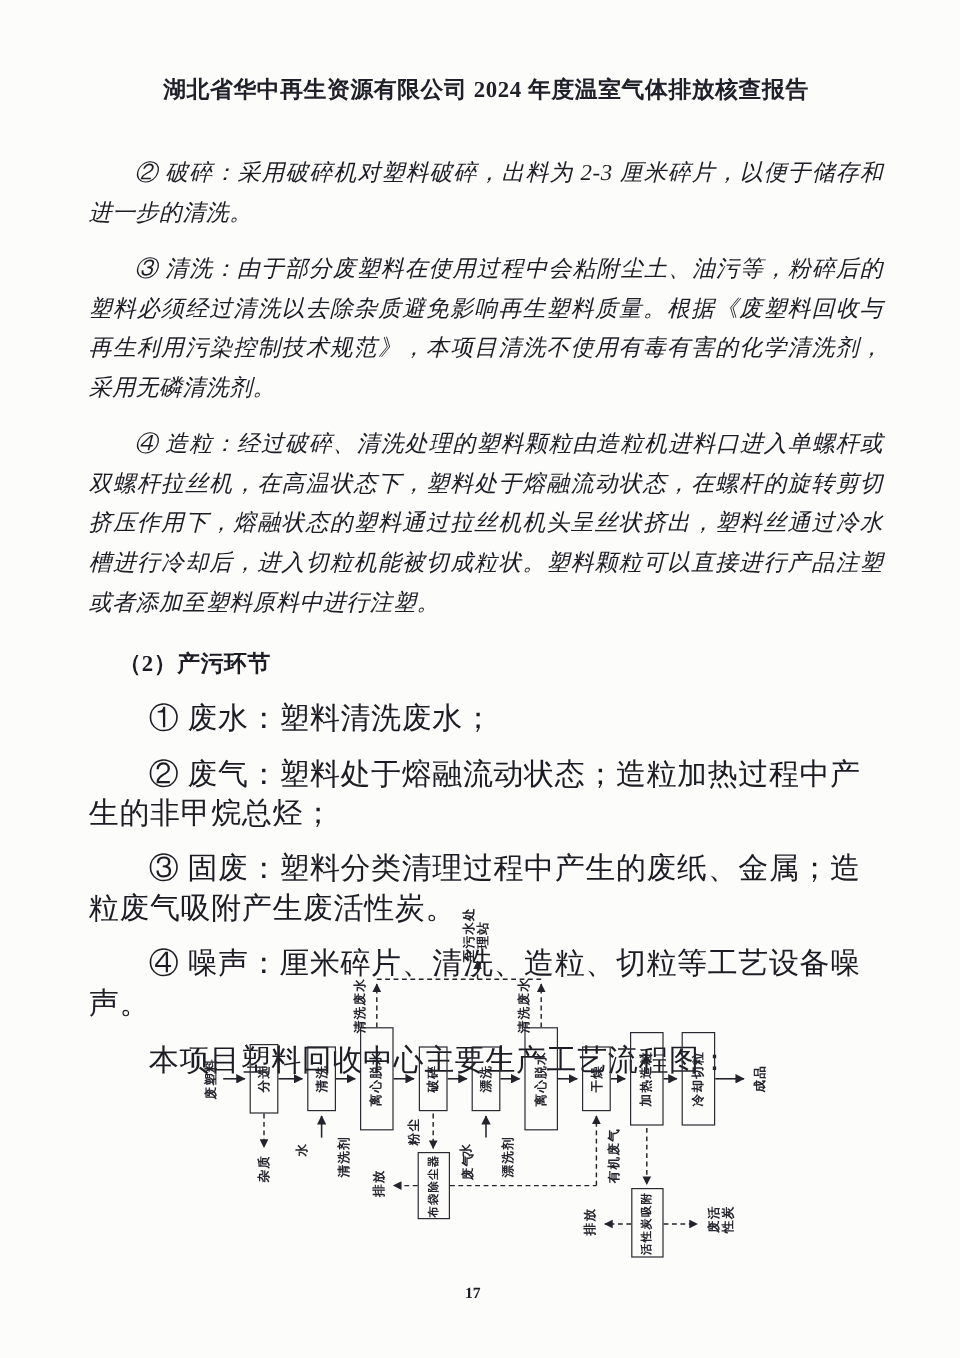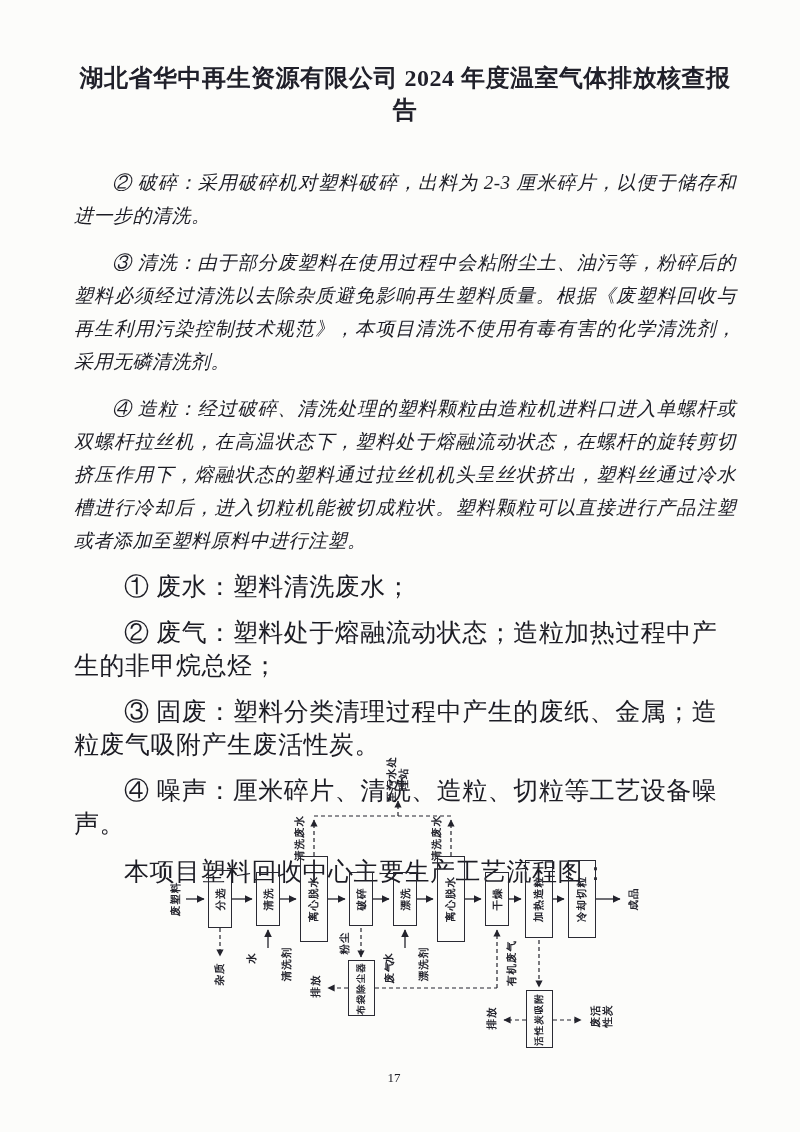--- a/index.html
+++ b/index.html
@@ -4,21 +4,21 @@
 <style>
   html,body{margin:0;padding:0;background:#e8e8e8;}
   .page{
     position:relative;width:800px;height:1132px;margin:0 auto;
     background:#fcfcfa;color:#1c1c24;
     font-family:"Liberation Serif","DejaVu Serif",serif;
     overflow:hidden;box-shadow:0 0 6px rgba(0,0,0,.25);
   }
   .content{padding:62px 64px 0 74px;}
   .doc-header{
-    text-align:center;font-size:24px;letter-spacing:.5px;
+    text-align:center;font-size:19px;letter-spacing:.5px;
     font-weight:600;color:#20202a;
   }
   .para{
     font-size:19px;line-height:33px;text-align:justify;
     text-indent:2em;margin:14px 0 0;letter-spacing:.5px;font-weight:500;font-style:italic;
   }
   .first-para{margin-top:40px;}
   .section-heading{
     font-size:19px;line-height:33px;margin:18px 0 0;
     text-indent:1.3em;letter-spacing:.5px;font-weight:600;
@@ -39,34 +39,35 @@
     transform:rotate(-90deg);white-space:nowrap;
     font-size:10.5px;letter-spacing:1px;font-weight:600;
   }
   .fc-label{
     position:absolute;transform:translate(-50%,-50%) rotate(-90deg);
     font-size:10.5px;white-space:nowrap;letter-spacing:1px;font-weight:600;
   }
   .fc-label.wrap{white-space:normal;line-height:1.15;text-align:center;}
   .pageno{
     position:absolute;left:0;right:12px;bottom:46px;text-align:center;
-    font-size:13px;font-weight:normal;
+    font-size:13px;font-weight:bold;
   }
 </style>
 </head>
 <body>
 
 <div class="page">
   <div class="content">
     <div class="doc-header">湖北省华中再生资源有限公司 2024 年度温室气体排放核查报告</div>
 
     <p class="para first-para">② 破碎：采用破碎机对塑料破碎，出料为 2-3 厘米碎片，以便于储存和进一步的清洗。</p>
     <p class="para">③ 清洗：由于部分废塑料在使用过程中会粘附尘土、油污等，粉碎后的塑料必须经过清洗以去除杂质避免影响再生塑料质量。根据《废塑料回收与再生利用污染控制技术规范》，本项目清洗不使用有毒有害的化学清洗剂，采用无磷清洗剂。</p>
     <p class="para">④ 造粒：经过破碎、清洗处理的塑料颗粒由造粒机进料口进入单螺杆或双螺杆拉丝机，在高温状态下，塑料处于熔融流动状态，在螺杆的旋转剪切挤压作用下，熔融状态的塑料通过拉丝机机头呈丝状挤出，塑料丝通过冷水槽进行冷却后，进入切粒机能被切成粒状。塑料颗粒可以直接进行产品注塑或者添加至塑料原料中进行注塑。</p>
 
+    <p class="section-heading">（2）产污环节</p>
     <p class="list-item">① 废水：塑料清洗废水；</p>
     <p class="list-item">② 废气：塑料处于熔融流动状态；造粒加热过程中产生的非甲烷总烃；</p>
     <p class="list-item">③ 固废：塑料分类清理过程中产生的废纸、金属；造粒废气吸附产生废活性炭。</p>
     <p class="list-item">④ 噪声：厘米碎片、清洗、造粒、切粒等工艺设备噪声。</p>
     <p class="list-item intro-line">本项目塑料回收中心主要生产工艺流程图：</p>
   </div>
 
   <div class="fc">
     <svg width="800" height="312" viewBox="0 752 800 312">
       <defs>

